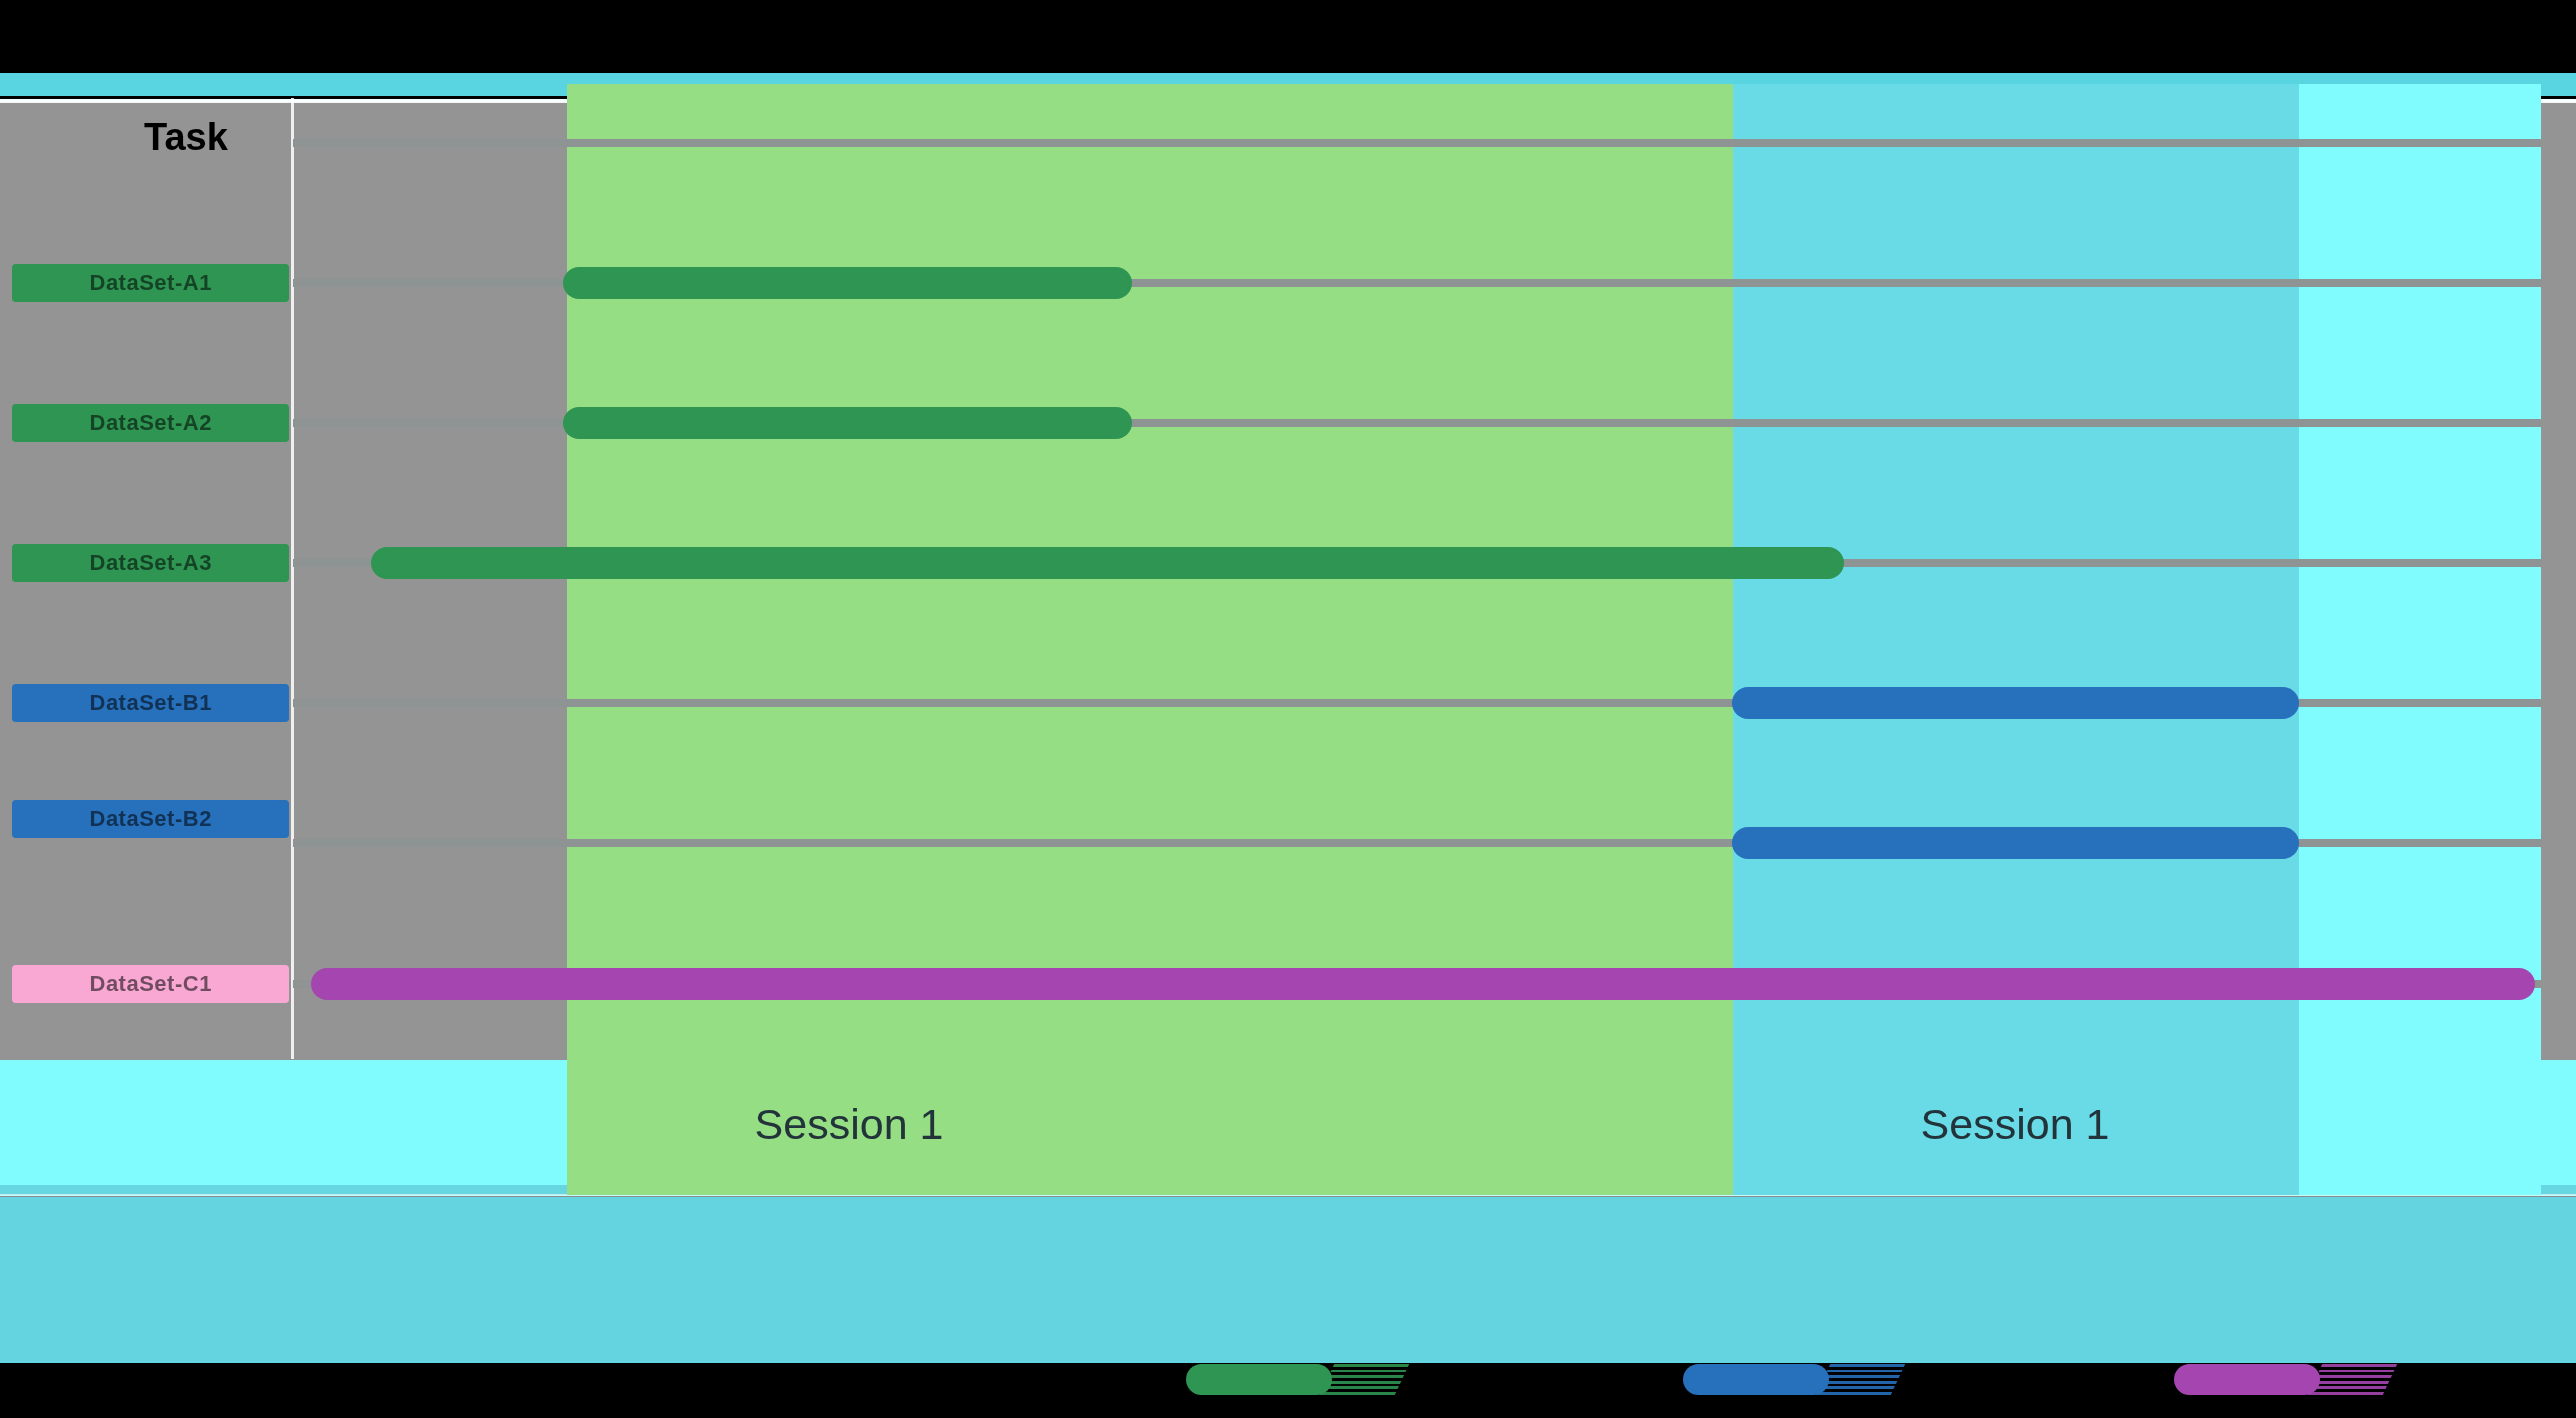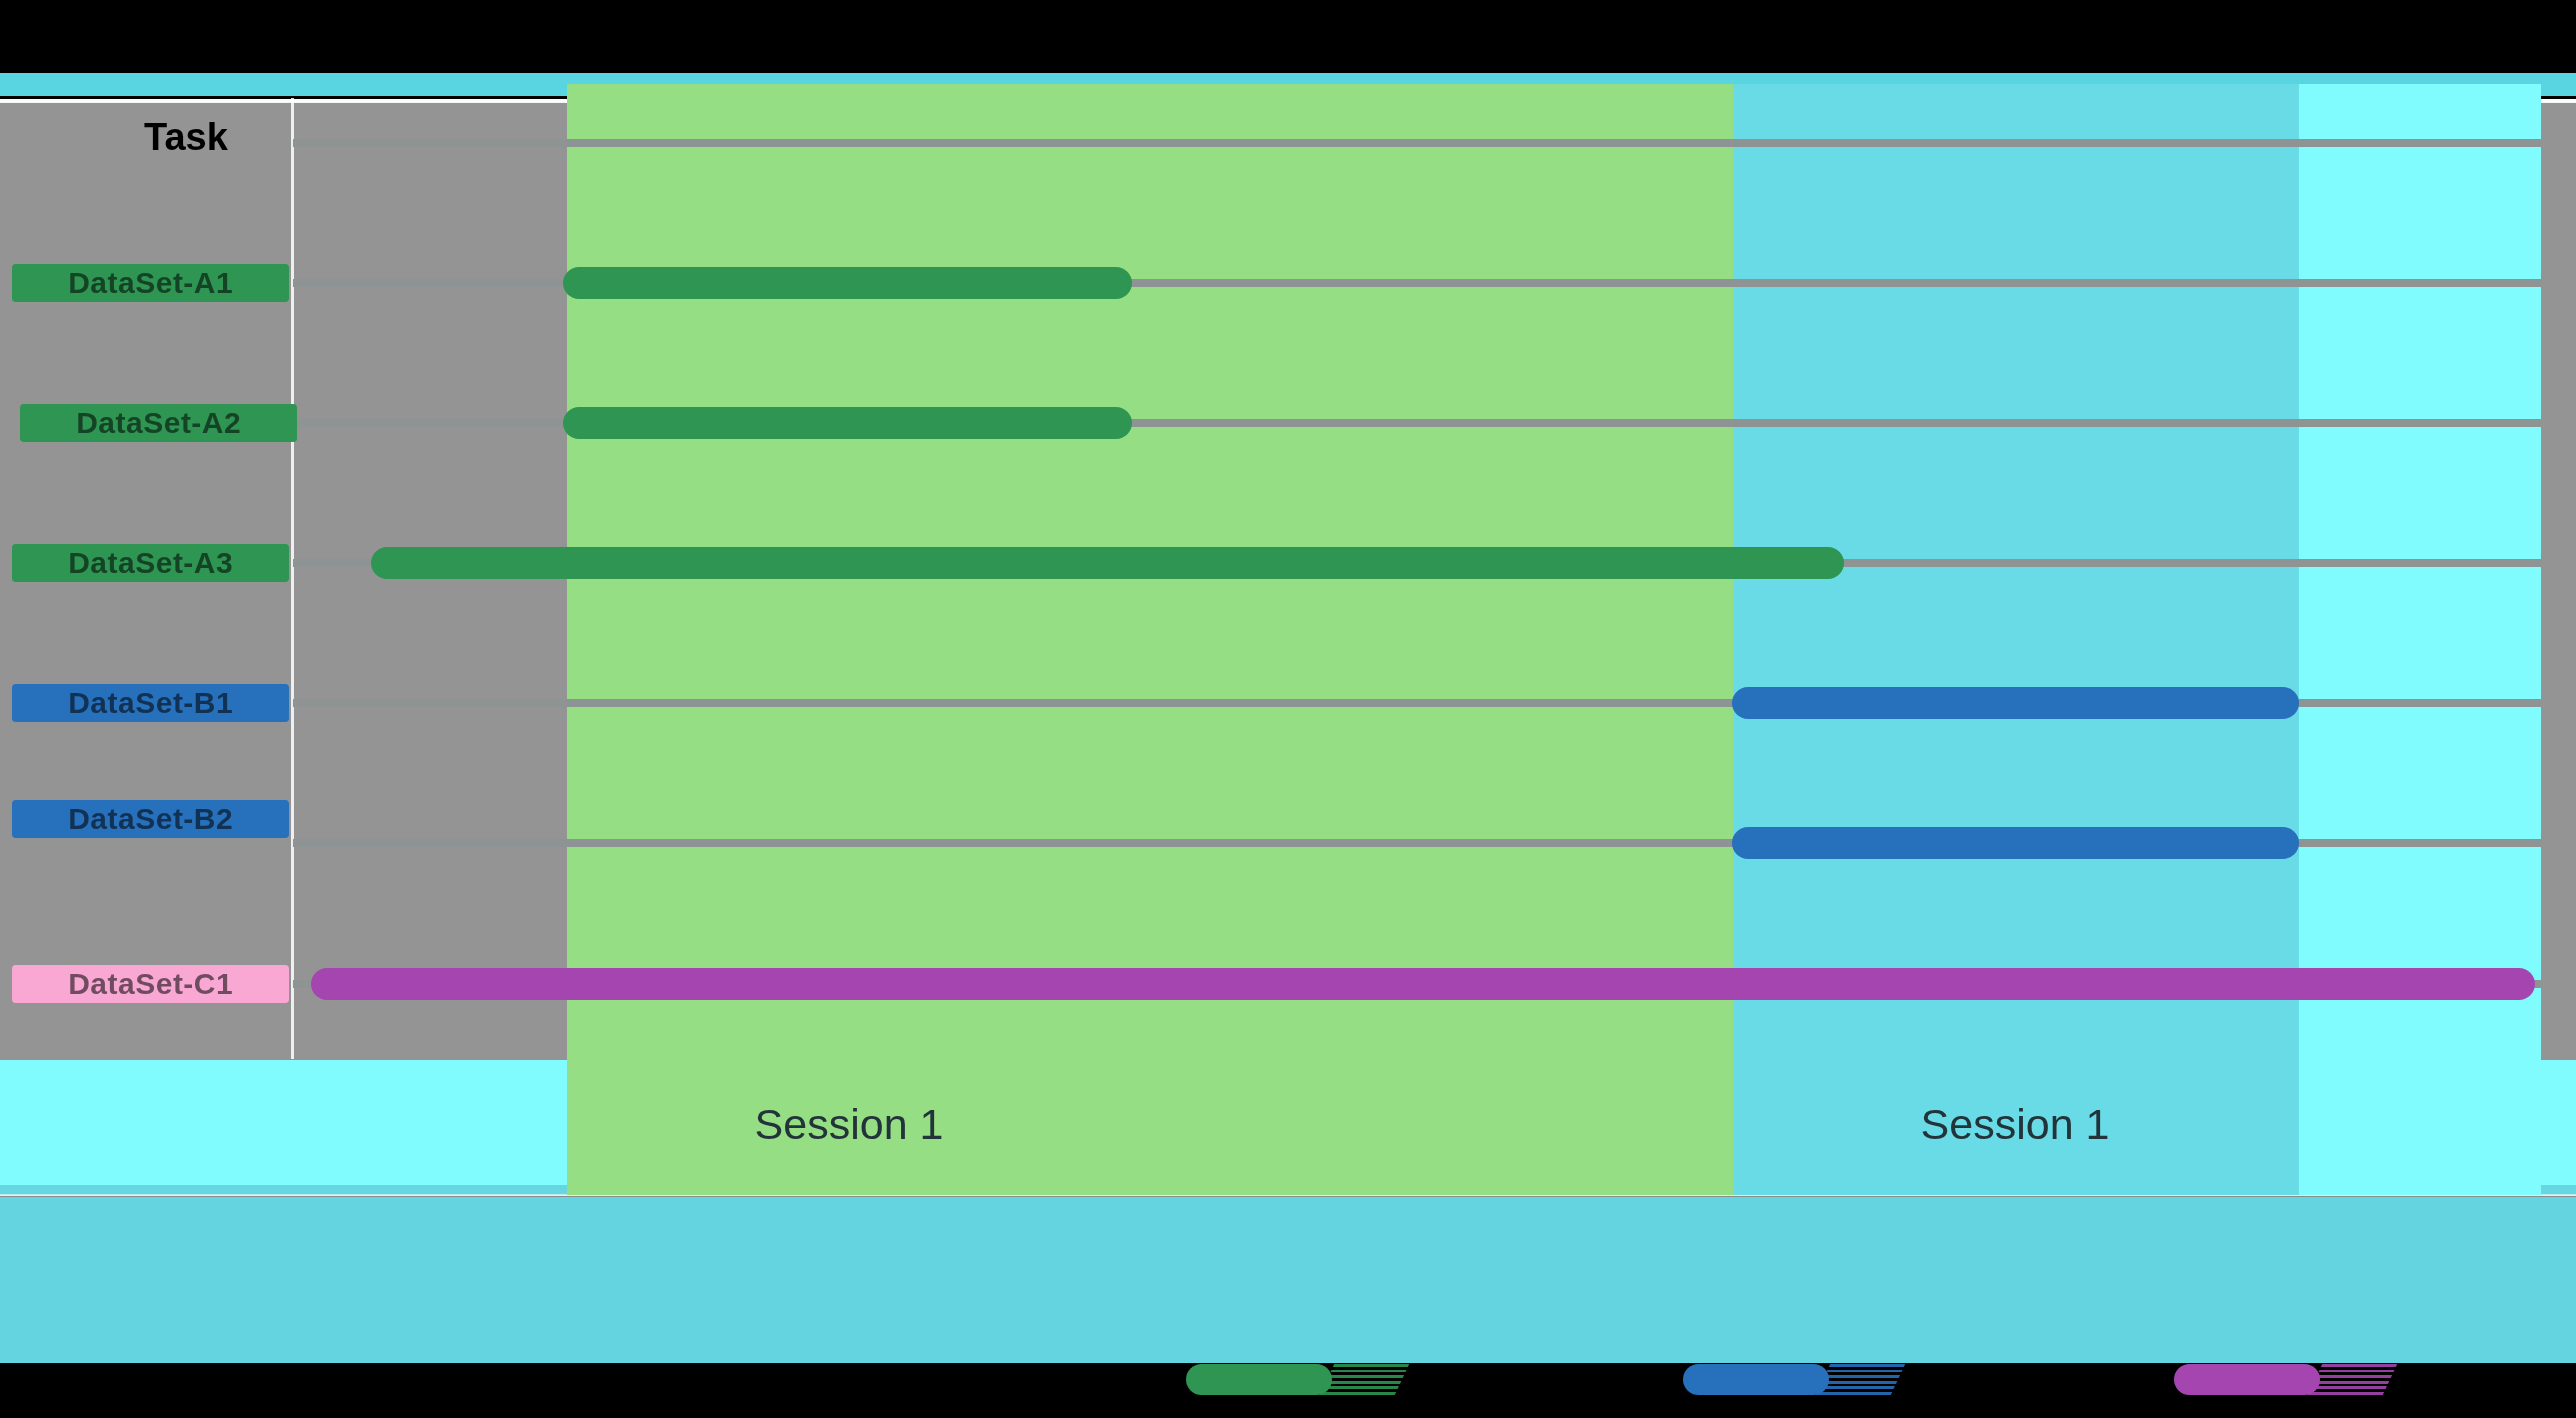--- a/index.html
+++ b/index.html
@@ -13,21 +13,21 @@
   .teal-substrip{left:0;top:1185px;width:2576px;height:10.3px;}
   .pale-line{left:0;top:1194px;width:2576px;height:2.8px;background:rgba(255,255,255,0.55);}
   .band{top:84px;height:1111px;}
   .gray-area{top:101px;height:957px;border-top:2.8px solid rgba(255,255,255,0.9);}
   .vline{left:291px;top:98px;width:2.8px;height:961px;background:rgba(255,255,255,0.85);}
   .gridline{height:7.5px;}
   .bar{height:32px;border-radius:16px;}
   .task-label{
     left:12.2px;width:277px;height:38px;border-radius:3.8px;
     display:flex;align-items:center;justify-content:center;
-    font-size:30px;font-weight:700;letter-spacing:0.5px;color:rgba(0,0,0,0.55);
+    font-size:22px;font-weight:700;letter-spacing:0.5px;color:rgba(0,0,0,0.55);
   }
   .axis-title{
     left:144px;top:116px;font-size:38px;font-weight:700;color:#000;
   }
   .session-label{
     transform:translateX(-50%);font-size:43px;color:#22333a;white-space:nowrap;
   }
   .bottom-band{left:0;top:1197px;width:2576px;height:166px;}
   .legend-bar{left:0;top:1363px;width:2576px;height:56px;background:#000;}
   .legend-pill{top:1364px;width:146px;height:31px;border-radius:16px;}
@@ -66,21 +66,21 @@
   <div id="bars">
       <div class="abs bar" style="left: 563px; width: 569px; top: 267px; background: rgb(46, 149, 82);"></div>
       <div class="abs bar" style="left: 563px; width: 569px; top: 407px; background: rgb(46, 149, 82);"></div>
       <div class="abs bar" style="left: 371px; width: 1473px; top: 547px; background: rgb(46, 149, 82);"></div>
       <div class="abs bar" style="left: 1732px; width: 567px; top: 687px; background: rgb(39, 112, 188);"></div>
       <div class="abs bar" style="left: 1732px; width: 567px; top: 827px; background: rgb(39, 112, 188);"></div>
       <div class="abs bar" style="left: 311px; width: 2224px; top: 968px; background: rgb(165, 70, 176);"></div>
     </div>
   <div id="labels">
       <div class="abs task-label" style="top: 264px; background: rgb(46, 149, 82);">DataSet-A1</div>
-      <div class="abs task-label" style="top: 404px; background: rgb(46, 149, 82); margin-left: 8px;">DataSet-A2</div>
+      <div class="abs task-label" style="top: 404px; background: rgb(46, 149, 82);">DataSet-A2</div>
       <div class="abs task-label" style="top: 544px; background: rgb(46, 149, 82);">DataSet-A3</div>
       <div class="abs task-label" style="top: 684px; background: rgb(39, 112, 188);">DataSet-B1</div>
       <div class="abs task-label" style="top: 800px; background: rgb(39, 112, 188);">DataSet-B2</div>
       <div class="abs task-label" style="top: 965px; background: #f9a8d4;">DataSet-C1</div>
     </div>
 
   <div class="abs axis-title">Task</div>
 
   <div id="session-labels">
       <div class="abs session-label" style="left: 849px; top: 1100px;">Session 1</div>

